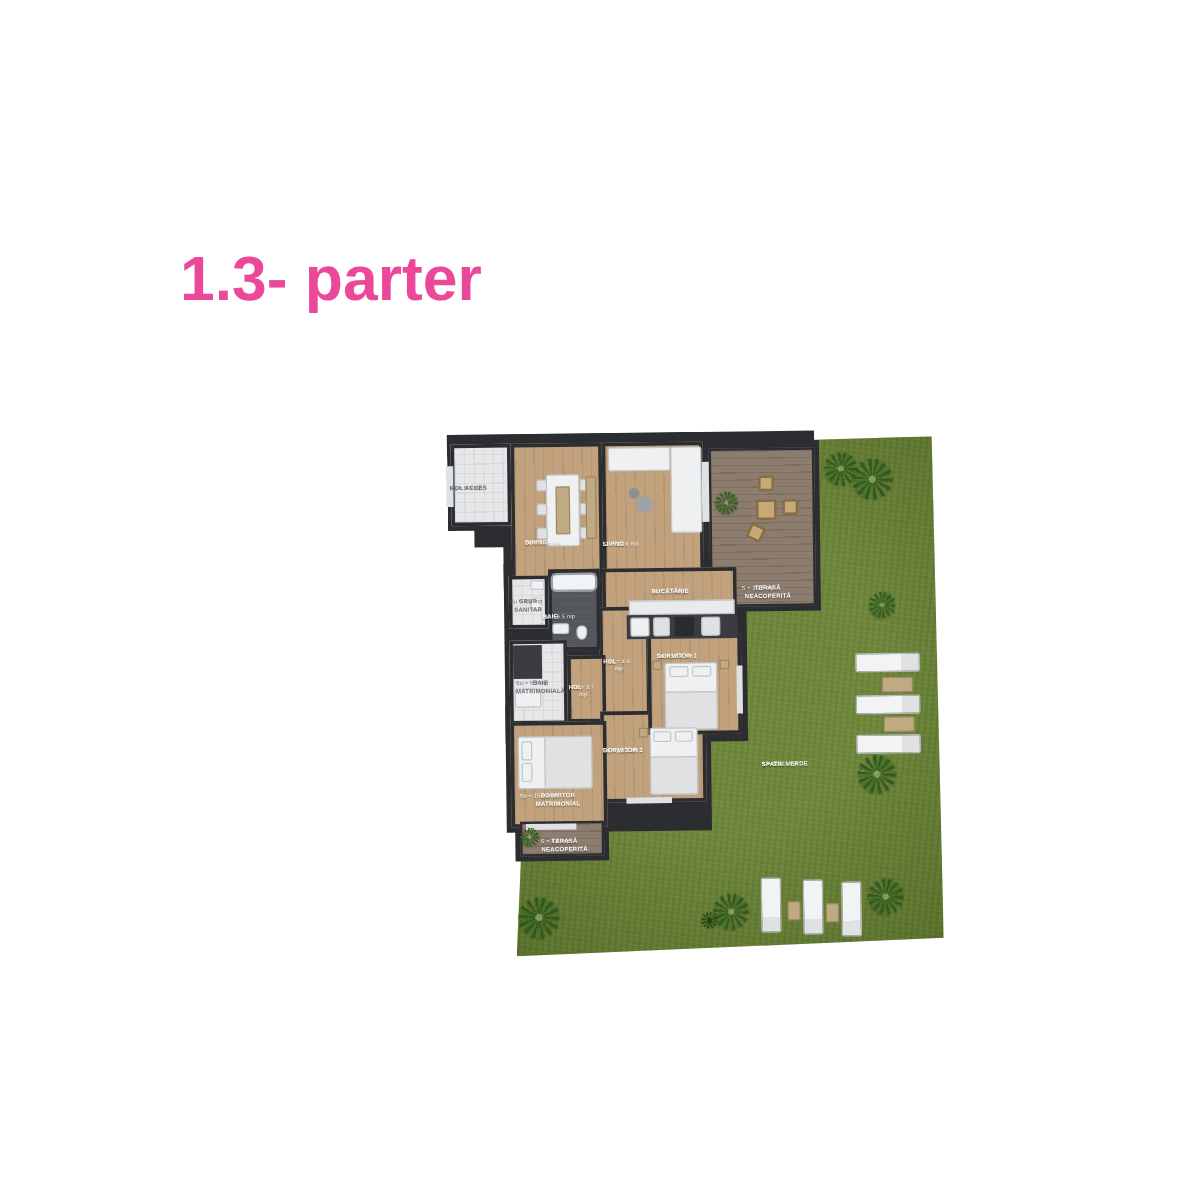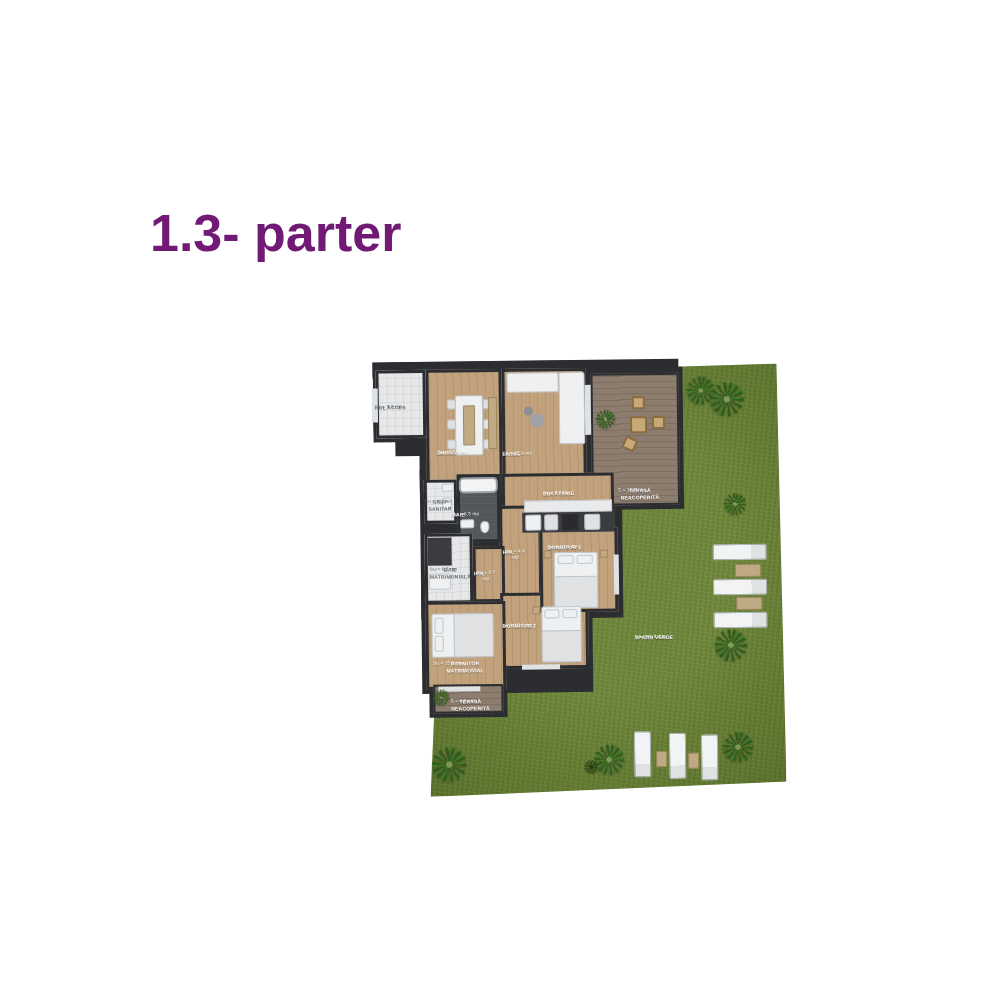--- a/index.html
+++ b/index.html
@@ -1,18 +1,18 @@
 <!DOCTYPE html>
 <html><head>
 <meta charset="utf-8">
 <style>
   html,body{margin:0;padding:0;background:#ffffff;width:1001px;height:1001px;overflow:hidden;
     font-family:"Liberation Sans",sans-serif;}
   #canvas{position:relative;width:1001px;height:1001px;background:#ffffff;}
-  #page-title{position:absolute;left:150px;top:203px;font-size:52px;font-weight:700;color:#701a75;letter-spacing:0px;}
+  #page-title{position:absolute;left:150px;top:203px;font-size:52px;font-weight:700;color:#ec4899;letter-spacing:0px;}
   
   #plan{position:absolute;left:373px;top:360px;width:414px;height:442px;transform:rotate(-0.7deg);}
   #plan *{position:absolute;box-sizing:border-box;}
   .grass{left:0;top:0;width:414px;height:442px;
     clip-path:polygon(295px 8px,406px 6px,411px 424px,55px 435px,60px 345px,140px 30px);
     background:
       radial-gradient(ellipse at 55% 45%, rgba(255,255,255,0.06) 0 40%, rgba(0,0,0,0.16) 100%),
       repeating-linear-gradient(96deg, rgba(0,0,0,0.07) 0 2px, rgba(0,0,0,0) 2px 5px),
       repeating-linear-gradient(8deg, rgba(255,255,255,0.05) 0 1px, rgba(255,255,255,0) 1px 4px),
       #66812f;}

